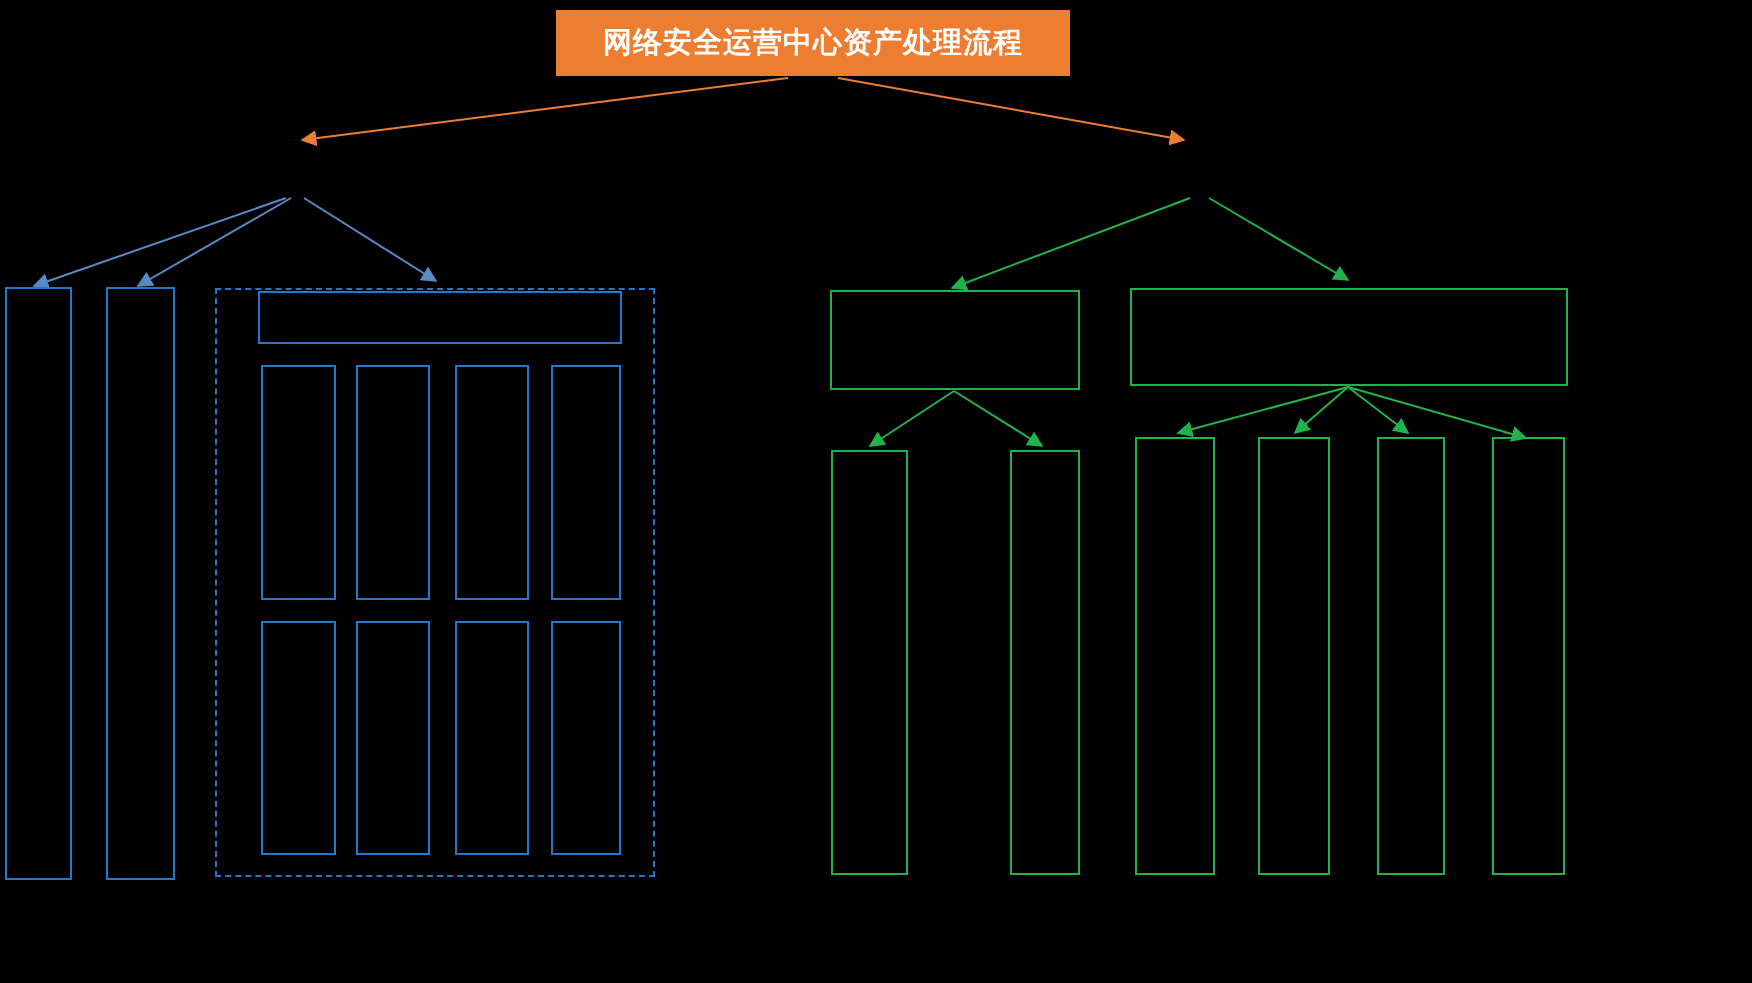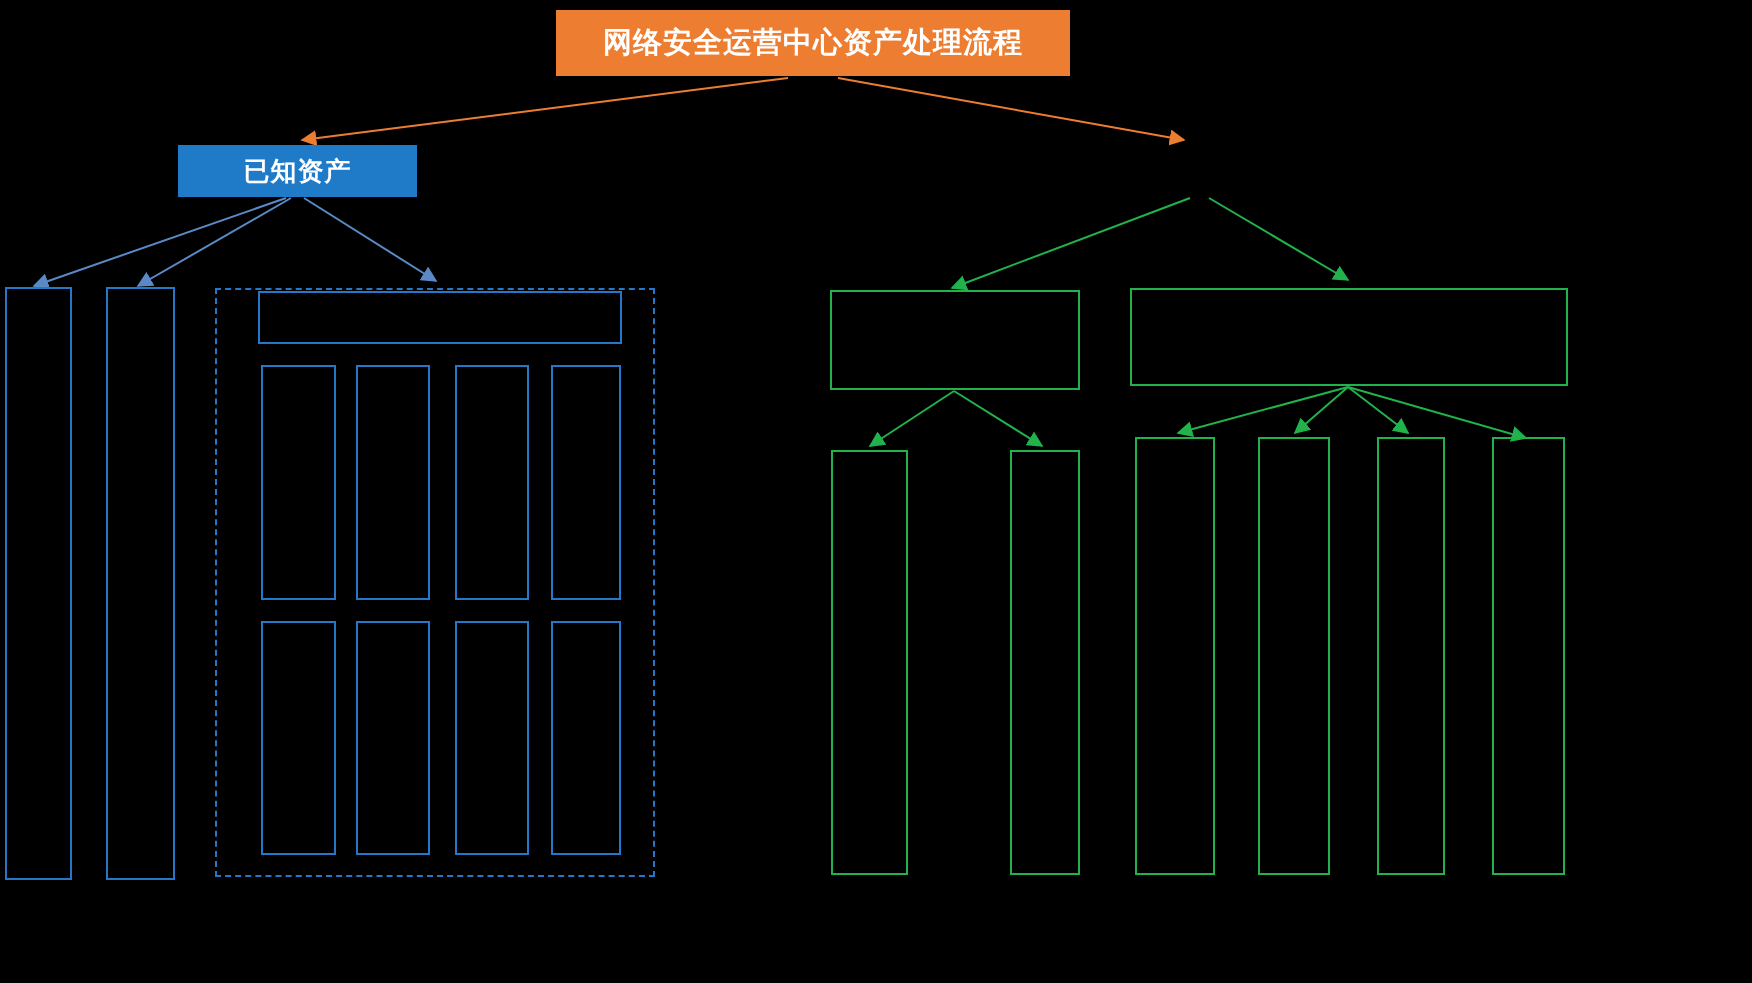--- a/index.html
+++ b/index.html
@@ -78,23 +78,20 @@
     <line x1="1348" y1="387" x2="1178" y2="433" stroke="#21B24C" stroke-width="2" marker-end="url(#ah-green)"></line>
     <line x1="1348" y1="387" x2="1295" y2="433" stroke="#21B24C" stroke-width="2" marker-end="url(#ah-green)"></line>
     <line x1="1348" y1="387" x2="1408" y2="433" stroke="#21B24C" stroke-width="2" marker-end="url(#ah-green)"></line>
     <line x1="1348" y1="387" x2="1526" y2="438" stroke="#21B24C" stroke-width="2" marker-end="url(#ah-green)"></line>
   </svg>
 
   <div class="node title-box" style="left:556px; top:10px; width:514px; height:66px;">
     <span>网络安全运营中心资产处理流程</span>
   </div>
 
-  <div class="node known-box" style="left:178px; top:145px; width:239px; height:52px;">
-    <span>已知资产</span>
-  </div>
 
   <div class="box b-blue" style="left:5px; top:287px; width:67px; height:593px;"></div>
   <div class="box b-blue" style="left:106px; top:287px; width:69px; height:593px;"></div>
 
   <div class="box b-blue-dashed" style="left:215px; top:288px; width:440px; height:589px;"></div>
   <div class="box b-blue" style="left:258px; top:291px; width:364px; height:53px;"></div>
 
   <div class="box b-blue" style="left:261px; top:365px; width:75px; height:235px;"></div>
   <div class="box b-blue" style="left:356px; top:365px; width:74px; height:235px;"></div>
   <div class="box b-blue" style="left:455px; top:365px; width:74px; height:235px;"></div>

